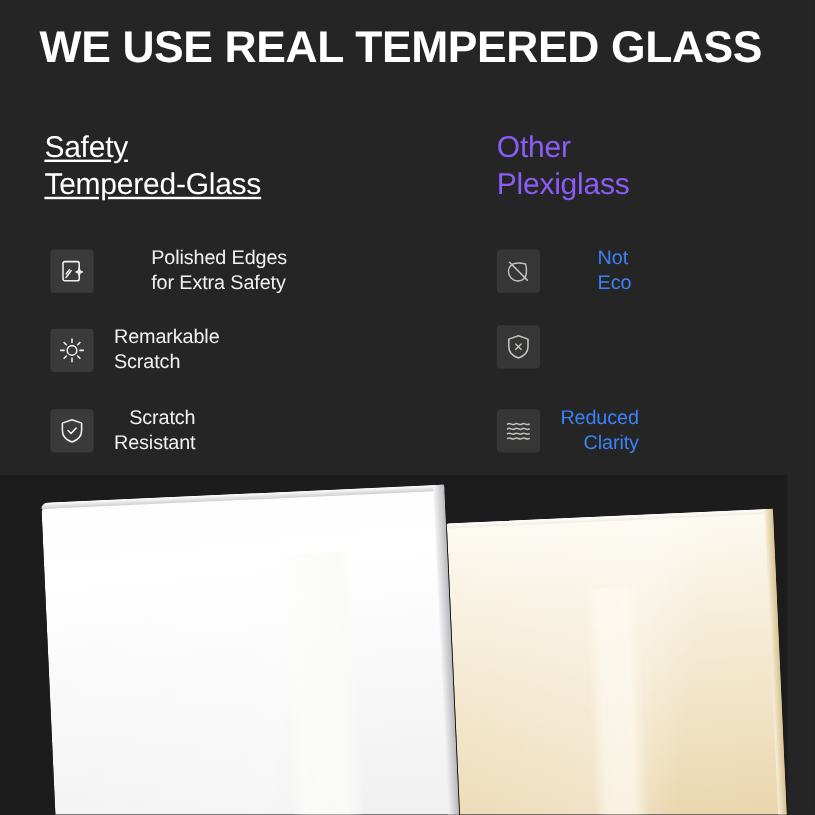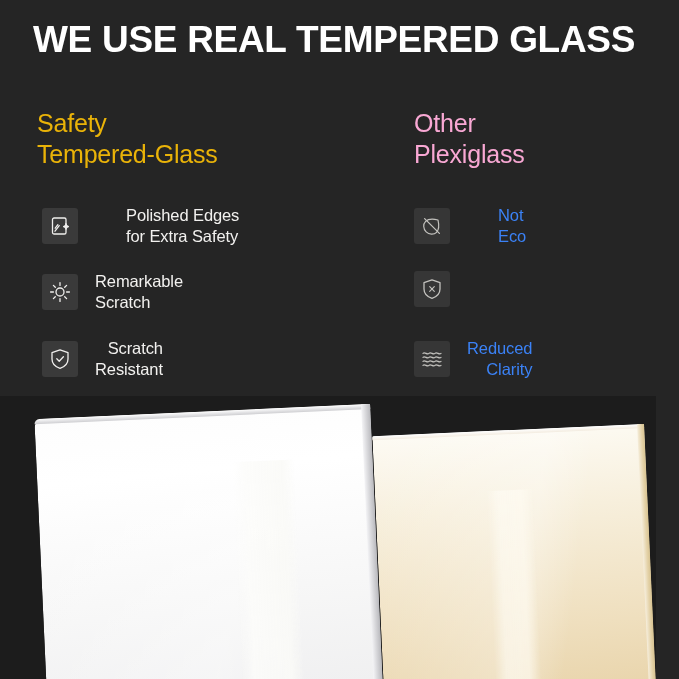--- a/index.html
+++ b/index.html
@@ -45,22 +45,22 @@
   .col-left  { left: 37px;  width: 340px; }
   .col-right { left: 414px; width: 265px; }
 
   .col-heading {
     font-size: 25px;
     line-height: 31px;
     font-weight: normal;
     letter-spacing: -0.2px;
     white-space: pre-line;
   }
-  .col-left .col-heading  { color: #eab308; }
-  .col-right .col-heading { color: #f9a8d4; }
+  .col-left .col-heading  { color: #ffffff; text-decoration: underline; }
+  .col-right .col-heading { color: #8b5cf6; }
 
   
   .features {
     position: absolute;
     top: 205px;
     left: 0;
     width: 100%;
   }
   .feature-row {
     position: absolute;

